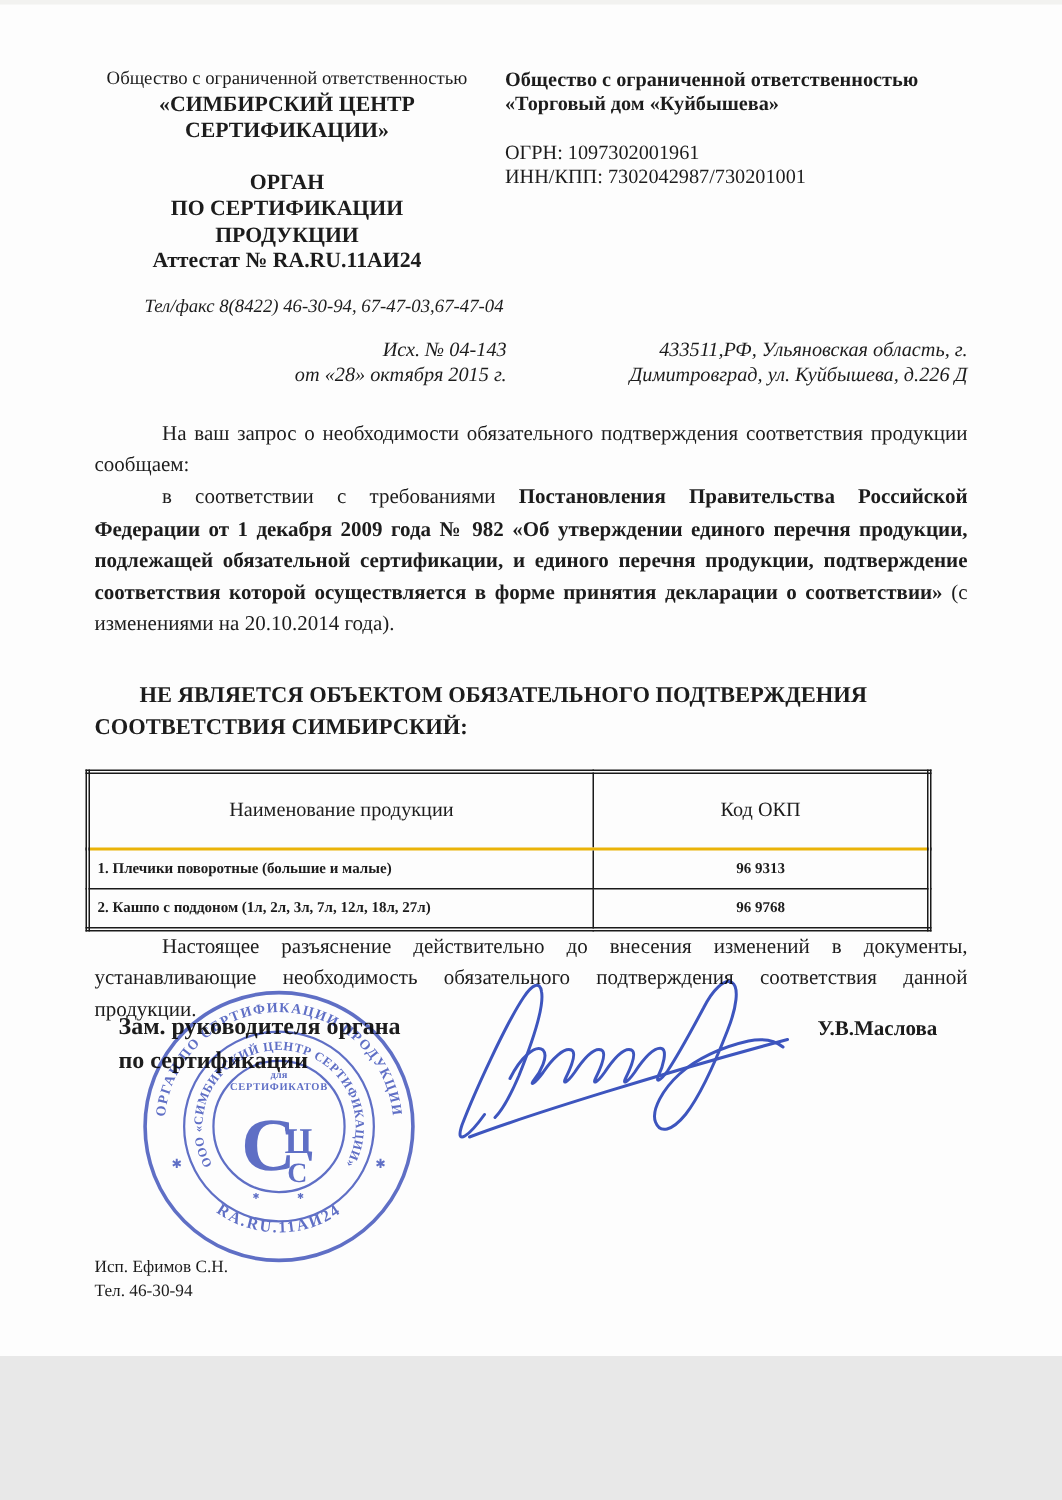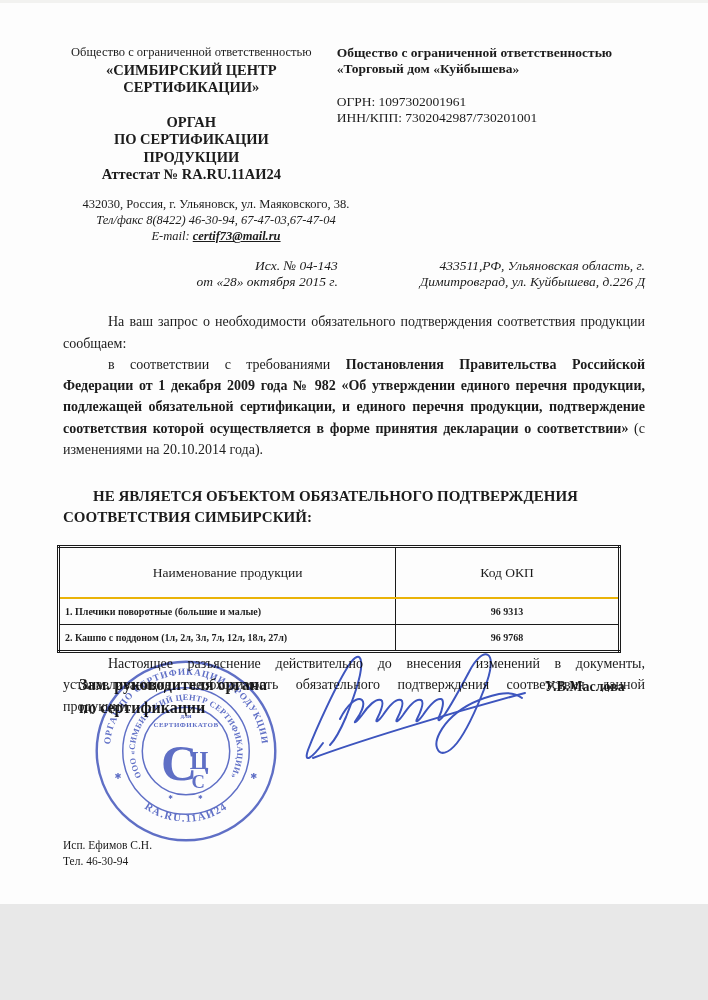--- a/index.html
+++ b/index.html
@@ -84,26 +84,21 @@
     </div>
     <div class="hdr-right">
       <div class="org-bold">Общество с ограниченной ответственностью</div>
       <div class="org-bold">«Торговый дом «Куйбышева»</div>
       <div class="reg">ОГРН: 1097302001961</div>
       <div>ИНН/КПП: 7302042987/730201001</div>
     </div>
   </div>
 
   <div class="addr-block">
-    <div>432030, Россия, г. Ульяновск, ул. Маяковского, 38.</div>
     <div class="it">Тел/факс 8(8422) 46-30-94, 67-47-03,67-47-04</div>
-    <div class="it">
-      <span>E-mail:</span>
-      <span class="email-link">certif73@mail.ru</span>
-    </div>
   </div>
 
   <div class="ref-row">
     <div class="ref-left">
       <div>Исх. № 04-143</div>
       <div>от  «28» октября  2015 г.</div>
     </div>
     <div class="ref-right">
       <div>433511,РФ, Ульяновская область, г.</div>
       <div>Димитровград, ул. Куйбышева, д.226 Д</div>

